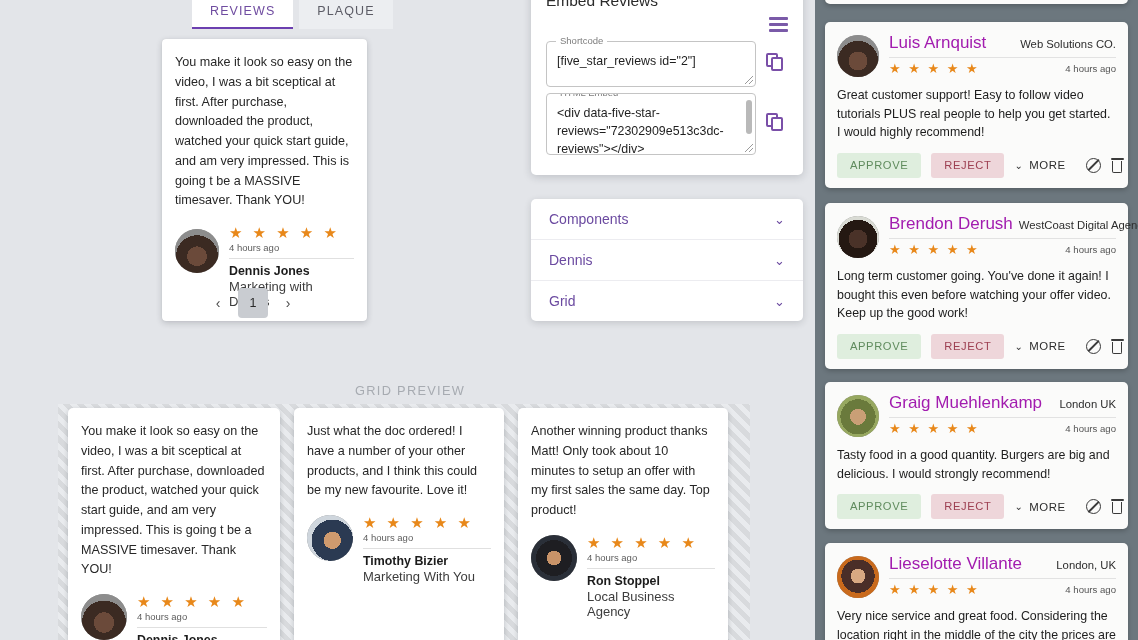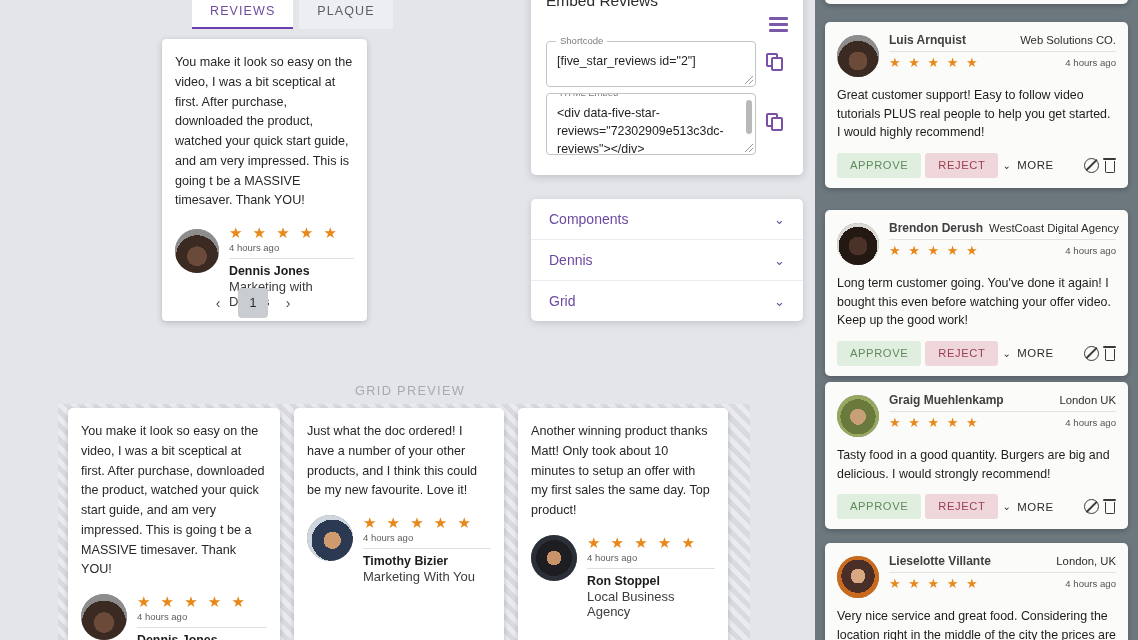--- a/index.html
+++ b/index.html
@@ -181,27 +181,27 @@
   }
   .side-card {
     position: absolute; left: 10px; width: 303px;
     background: #fbfbfa; border-radius: 5px;
     box-shadow: 0 2px 5px rgba(0,0,0,.22);
     padding: 9px 12px 10px 12px;
   }
   .sc-top { display: flex; gap: 10px; }
   .sc-right { flex: 1 1 auto; min-width: 0; padding-top: 2px; }
   .sc-line1 { display: flex; align-items: baseline; justify-content: space-between; gap: 6px; }
-  .sc-name { font-size: 12px; font-weight: bold; color: #404040; white-space: nowrap; }
+  .sc-name { font-size: 17px; font-weight: normal; color: #a21caf; white-space: nowrap; }
   .sc-loc { font-size: 11.3px; color: #2d2d2d; white-space: nowrap; }
   .sc-rule { border-top: 1px solid #e2e2e2; margin: 4px 0 4px 0; }
   .sc-line2 { display: flex; align-items: center; justify-content: space-between; }
   .sc-ago { font-size: 9.6px; color: #555; }
   .sc-body { font-size: 12.4px; line-height: 1.5; color: #1d1d1d; margin-top: 9px; }
-  .sc-actions { display: flex; align-items: center; margin-top: 11px; gap: 4px; }
+  .sc-actions { display: flex; align-items: center; margin-top: 11px; gap: 10px; }
   .btn {
     border: none; border-radius: 3px; padding: 7px 13px;
     font-size: 11.2px; letter-spacing: .6px; font-weight: 500;
     cursor: pointer; font-family: inherit; line-height: 1;
   }
   .btn-approve { background: #dfeede; color: #5f8b5d; }
   .btn-reject  { background: #eed6da; color: #9d3f51; }
   .more-btn {
     display: flex; align-items: center; gap: 6px;
     font-size: 11.4px; letter-spacing: .5px; color: #2b2b2b; cursor: pointer;
@@ -411,21 +411,21 @@
           </div>
         <div class="ico-btn">
             <div class="trash">
               <div class="lid"></div>
               <div class="can"></div>
             </div>
           </div>
       </div>
     </div>
 
-    <div class="side-card" style="top:210px;">
+    <div class="side-card" style="top:203px;">
       <div class="sc-top">
         <div class="avatar av-42">
             <div class="face f-b"></div>
           </div>
         <div class="sc-right">
           <div class="sc-line1">
             <span class="sc-name">Brendon Derush</span>
             <span class="sc-loc">WestCoast Digital Agency</span>
           </div>
           <div class="sc-rule"></div>

